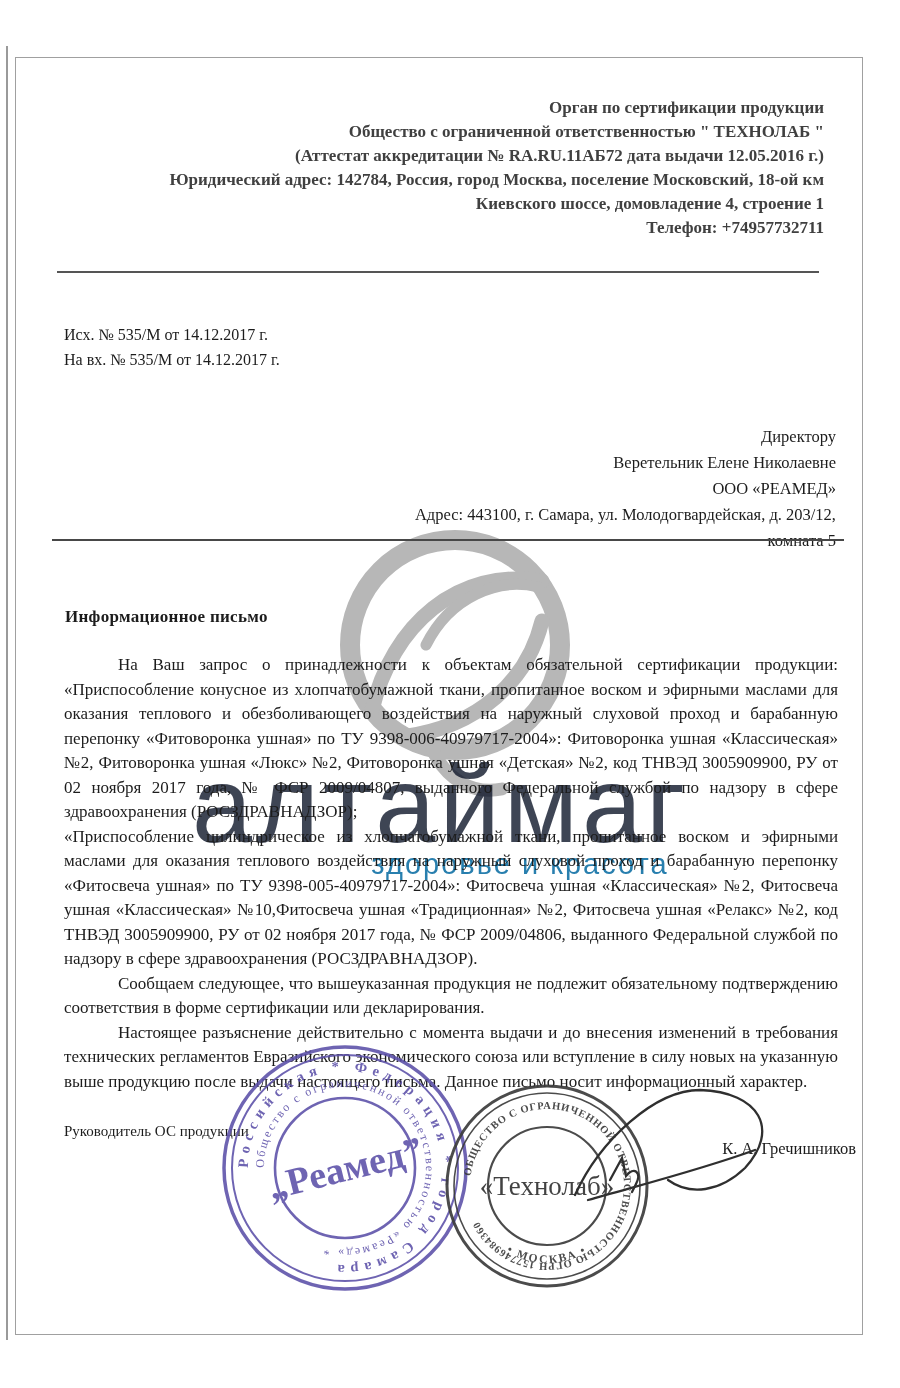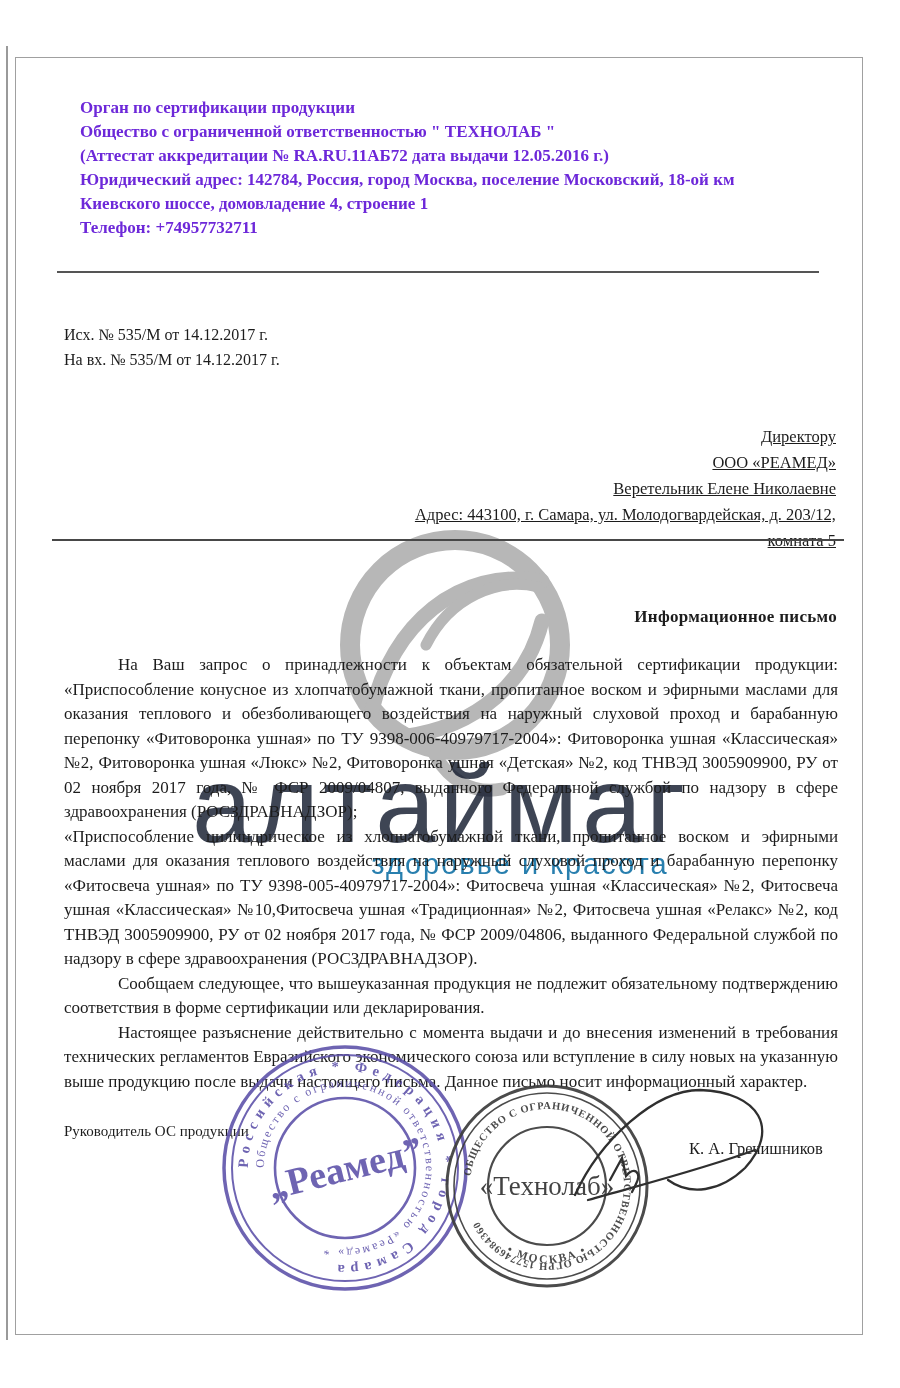--- a/index.html
+++ b/index.html
@@ -7,48 +7,48 @@
     position:relative; width:900px; height:1388px; background:#ffffff;
     overflow:hidden; font-family:"Liberation Serif", serif; color:#1c1c1c;
   }
   .abs { position:absolute; }
   
   .page-frame { left:15px; top:57px; width:846px; height:1276px;
     border:1px solid #a0a0a0; z-index:0; }
   .edge-left { left:6px; top:46px; width:0; height:1294px;
     border-left:2px solid #9a9a9a; z-index:0; }
   
-  .header { left:80px; top:96px; width:744px; text-align:left;
-    font-weight:bold; font-size:17px; line-height:24px; color:#6d28d9; z-index:2; }
+  .header { left:80px; top:96px; width:744px; text-align:right;
+    font-weight:bold; font-size:17px; line-height:24px; color:#404040; z-index:2; }
   
   .rule1 { left:57px; top:271px; width:762px; height:0; border-top:2px solid #555; z-index:2; }
   .rule2 { left:52px; top:539px; width:792px; height:0; border-top:2px solid #474747; z-index:2; }
   
   .refblock { left:64px; top:322px; font-size:16px; line-height:25px; z-index:2; }
   
   .addressee { left:260px; top:424px; width:576px; text-align:right;
-    font-size:16.5px; line-height:26px; z-index:2;text-decoration:underline; }
+    font-size:16.5px; line-height:26px; z-index:2; }
   
   .wm-logo { left:330px; top:505px; z-index:1; }
   .wm-brand { left:192px; top:742px; width:660px; font-family:"Liberation Sans", sans-serif;
     font-weight:normal; font-size:108px; letter-spacing:4px; color:#0f172a; opacity:.8;
     z-index:1; white-space:nowrap; }
   .wm-tagline { left:320px; top:848px; width:400px; font-family:"Liberation Sans", sans-serif;
     font-size:29px; letter-spacing:2px; color:#0369a1; opacity:.85; z-index:1;
     text-align:center; white-space:nowrap; }
   
-  .title { left:65px; top:607px; width:772px; text-align:right; font-weight:bold;
+  .title { left:65px; top:607px; width:772px; text-align:left; font-weight:bold;
     font-size:17px; letter-spacing:.3px; z-index:2; }
   .bodytext { left:64px; top:641px; width:774px; font-size:17px; line-height:24.5px;
     text-align:justify; z-index:2;margin-top:12px; }
   .bodytext p { margin:0; }
   .bodytext p.indent { text-indent:54px; }
   
   .sig-role { left:64px; top:1118px; font-size:15px; line-height:27px; z-index:2; }
-  .sig-name { left:656px; top:1139px; width:200px; text-align:center;
+  .sig-name { left:656px; top:1139px; width:200px; text-align:right;
     font-size:16.5px; z-index:2; }
   .stamps { left:0; top:0; z-index:3; pointer-events:none; }
 </style>
 </head>
 <body>
 
 <div class="canvas">
 
   <div class="abs edge-left"></div>
   <div class="abs page-frame"></div>
@@ -76,22 +76,22 @@
 
   <div class="abs rule1"></div>
 
   <div class="abs refblock">
     <div>Исх. № 535/М от 14.12.2017 г.</div>
     <div>На вх. № 535/М от 14.12.2017 г.</div>
   </div>
 
   <div class="abs addressee">
     <div>Директору</div>
+    <div>Веретельник Елене Николаевне</div>
     <div>ООО «РЕАМЕД»</div>
-    <div>Веретельник Елене Николаевне</div>
     <div>Адрес: 443100, г. Самара, ул. Молодогвардейская, д. 203/12,</div>
     <div>комната 5</div>
   </div>
 
   <div class="abs rule2"></div>
 
   <div class="abs title">Информационное письмо</div>
 
   <div class="abs bodytext">
     <p class="indent">На Ваш запрос о принадлежности к объектам обязательной сертификации продукции: «Приспособление конусное из хлопчатобумажной ткани, пропитанное воском и эфирными маслами для оказания теплового и обезболивающего воздействия на наружный слуховой проход и барабанную перепонку «Фитоворонка ушная» по ТУ 9398-006-40979717-2004»: Фитоворонка ушная «Классическая» №2, Фитоворонка ушная «Люкс» №2, Фитоворонка ушная «Детская» №2, код ТНВЭД 3005909900, РУ от 02 ноября 2017 года, № ФСР 2009/04807, выданного Федеральной службой по надзору в сфере здравоохранения (РОСЗДРАВНАДЗОР);</p>

